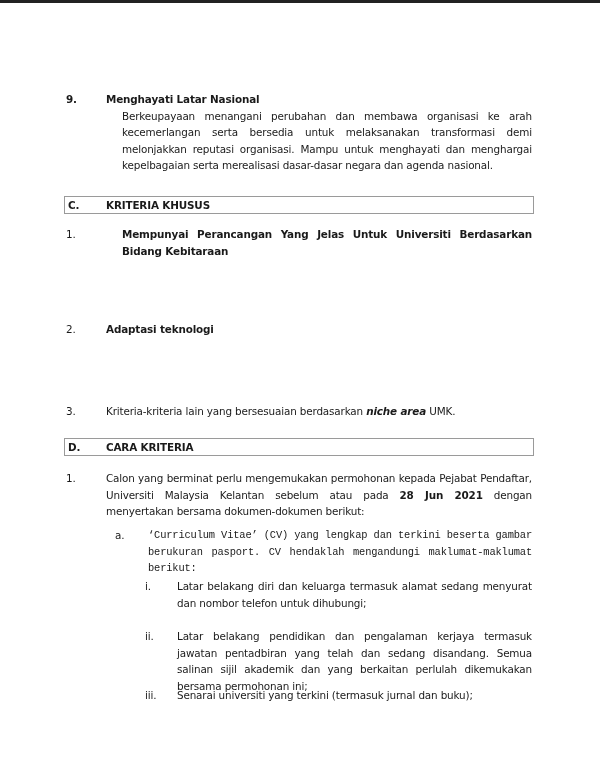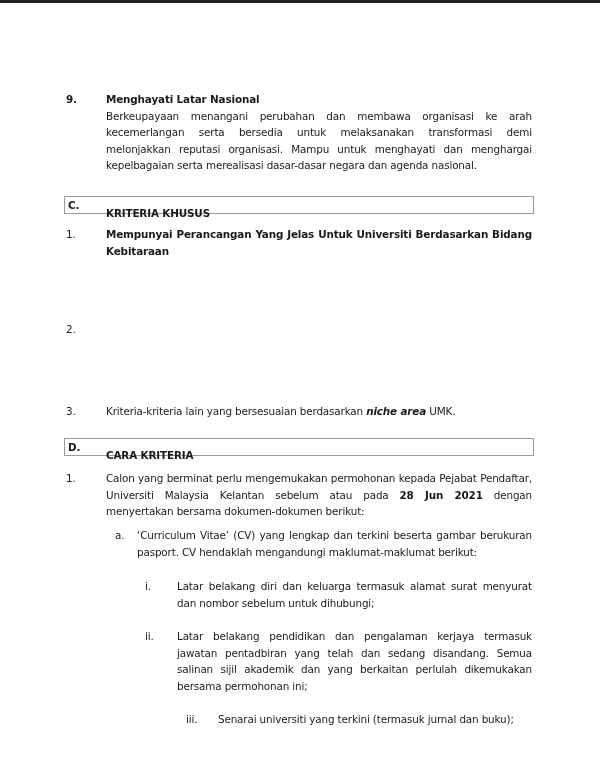--- a/index.html
+++ b/index.html
@@ -6,37 +6,37 @@
   body {
     width: 600px; height: 780px; overflow: hidden;
     background: #ffffff;
     font-family: "DejaVu Sans", sans-serif;
     color: #1a1a1a;
     position: relative;
   }
   .top-bar { position: absolute; left: 0; top: 0; width: 600px; height: 3px; background: #222; }
   .page { position: absolute; left: 0; top: 0; width: 600px; }
   .txt { font-size: 10.4px; line-height: 16.6px; letter-spacing: -0.15px; }
-  .just { text-align: justify; text-align-last: left; }
+  .just { text-align: justify; text-align-last: left; margin-left: 16px; }
   .b { font-weight: bold; }
 
   .item { position: absolute; left: 66px; width: 466px; }
   .item .num { position: absolute; left: 0; top: 0; }
   .item .body { margin-left: 40px; }
 
   .sec-box {
     position: absolute; left: 64px; width: 470px; height: 18px;
     border: 1px solid #9a9a9a; box-sizing: border-box;
   }
   .sec-box .letter { position: absolute; left: 3px; top: 0; line-height: 16px; }
-  .sec-box .title { position: absolute; left: 41px; top: 8px; line-height: 16px; }
+  .sec-box .title { position: absolute; left: 41px; top: 0; line-height: 16px; }
 
   .sub-a { position: absolute; left: 115px; width: 417px; }
   .sub-a .num { position: absolute; left: 0; top: 0; }
-  .sub-a .body { margin-left: 22px; }
+  .sub-a .body { margin-left: 33px; font-family: Liberation Mono, monospace; }
 
   .roman { position: absolute; left: 145px; width: 387px; }
   .roman .num { position: absolute; left: 0; top: 0; }
   .roman .body { margin-left: 32px; }
   em.bi { font-weight: bold; font-style: italic; }
 </style>
 </head>
 <body>
 
 <div class="top-bar"></div>
@@ -59,20 +59,21 @@
   <div class="item txt" style="top:226px;">
     <span class="num">1.</span>
     <div class="body">
       <div class="b just">Mempunyai Perancangan Yang Jelas Untuk Universiti Berdasarkan Bidang Kebitaraan</div>
     </div>
   </div>
 
   <div class="item txt" style="top:321px;">
     <span class="num">2.</span>
     <div class="body">
+      <div class="b">Adaptasi teknologi</div>
     </div>
   </div>
 
   <div class="item txt" style="top:403px;">
     <span class="num">3.</span>
     <div class="body"><span>Kriteria-kriteria lain yang bersesuaian berdasarkan </span><em class="bi">niche area</em><span> UMK.</span></div>
   </div>
 
   <div class="sec-box txt" style="top:438px;">
     <span class="letter b">D.</span>
@@ -84,26 +85,26 @@
     <div class="body just"><span>Calon yang berminat perlu mengemukakan permohonan kepada Pejabat Pendaftar, Universiti Malaysia Kelantan sebelum atau pada </span><b>28 Jun 2021</b><span> dengan menyertakan bersama dokumen-dokumen berikut:</span></div>
   </div>
 
   <div class="sub-a txt" style="top:527px;">
     <span class="num">a.</span>
     <div class="body just">‘Curriculum Vitae’ (CV) yang lengkap dan terkini beserta gambar berukuran pasport.  CV hendaklah mengandungi maklumat-maklumat berikut:</div>
   </div>
 
   <div class="roman txt" style="top:578px;">
     <span class="num">i.</span>
-    <div class="body just">Latar belakang diri dan keluarga termasuk alamat surat menyurat dan nombor sebelum untuk dihubungi;</div>
+    <div class="body just">Latar belakang diri dan keluarga termasuk alamat sedang menyurat dan nombor telefon untuk dihubungi;</div>
   </div>
 
   <div class="roman txt" style="top:628px;">
     <span class="num">ii.</span>
     <div class="body just">Latar belakang pendidikan dan pengalaman kerjaya termasuk jawatan pentadbiran yang telah dan sedang disandang. Semua salinan sijil akademik dan yang berkaitan perlulah dikemukakan bersama permohonan ini;</div>
   </div>
 
-  <div class="roman txt" style="top:711px;margin-left:41px;">
+  <div class="roman txt" style="top:687px;">
     <span class="num">iii.</span>
     <div class="body">Senarai universiti yang terkini (termasuk jurnal dan buku);</div>
   </div>
 
 </div>
 
 </body></html>

